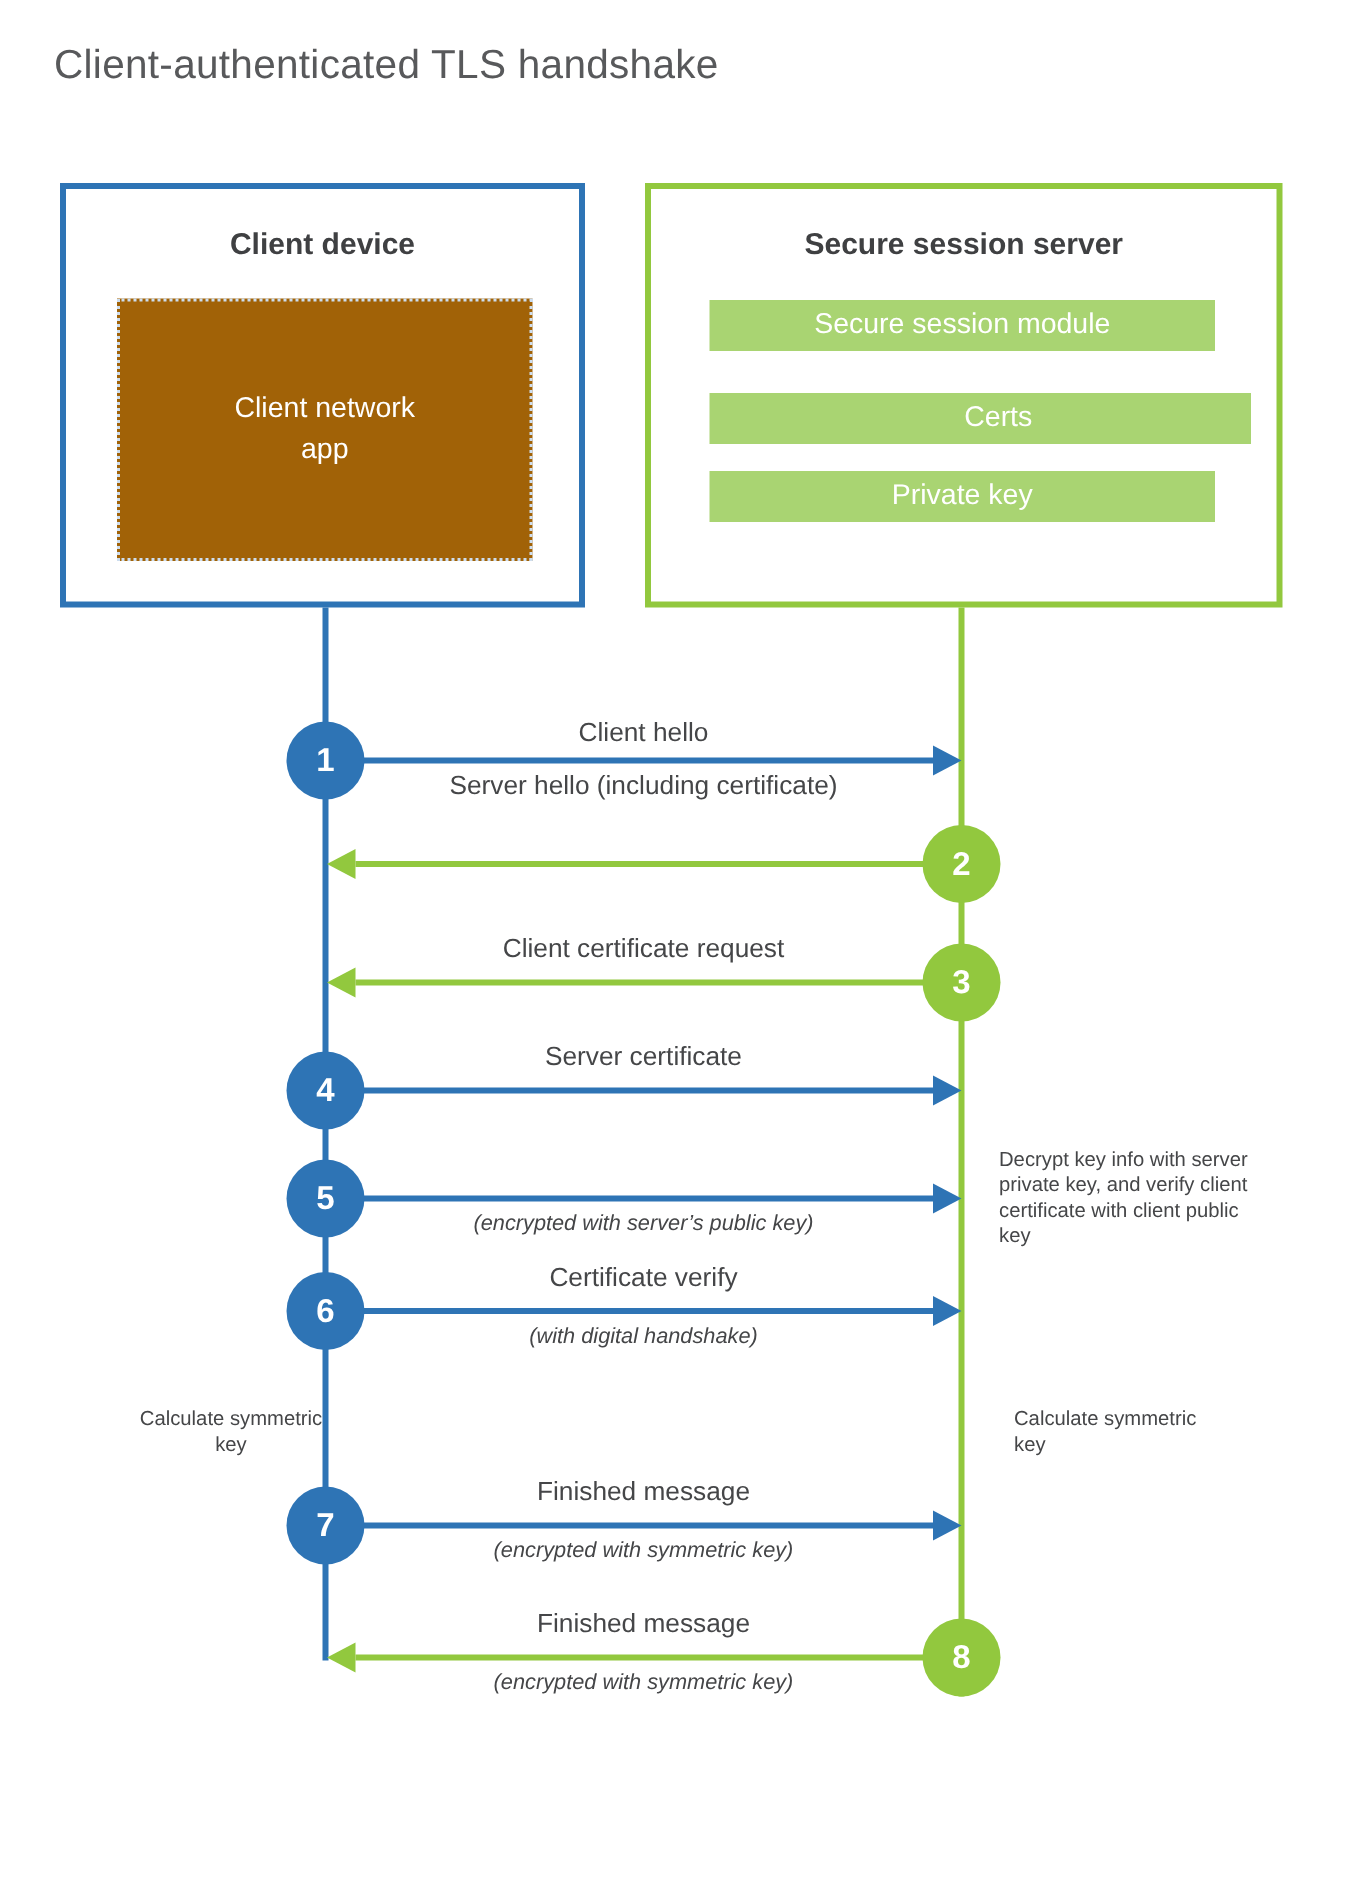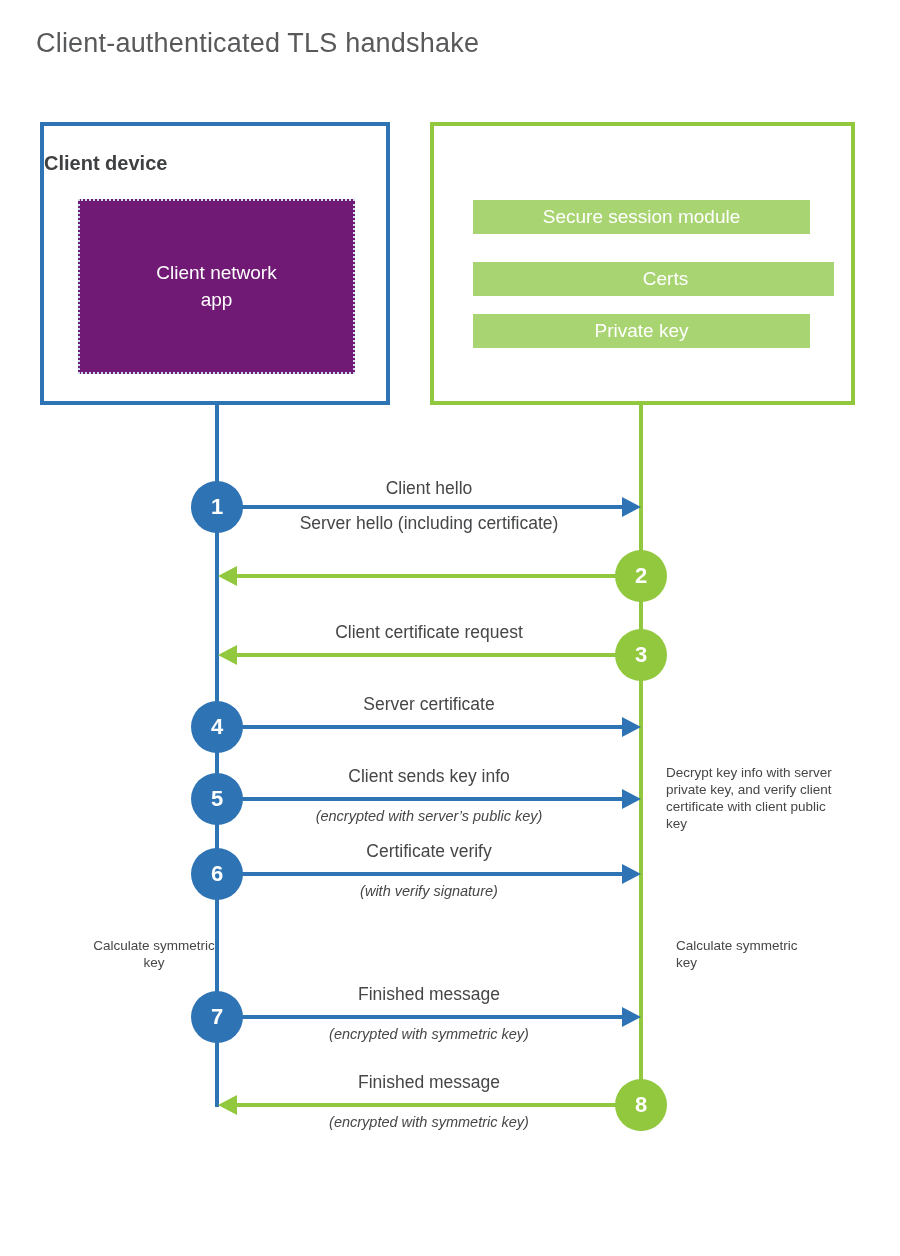--- a/index.html
+++ b/index.html
@@ -12,26 +12,26 @@
   #page-title {
     position:absolute; left:36px; top:28px;
     font-size:27px; font-weight:300; color:#58595b; letter-spacing:0.2px;
   }
 
   
   .actor-box { position:absolute; top:122px; height:283px; box-sizing:border-box; background:#fff; }
   #client-box { left:40px;  width:350px; border:4px solid #2e74b5; }
   #server-box { left:430px; width:425px; border:4px solid #92c83e; }
   .actor-title {
-    margin-top:26px; text-align:left;
+    margin-top:26px; text-align:center;
     font-size:20px; font-weight:bold; color:#3f4042;
   }
   #client-app {
     position:absolute; left:34px; top:73px; width:277px; height:175px;
-    background:#701a75; border:2px dotted #cdddee; box-sizing:border-box;
+    background:#a16207; border:2px dotted #cdddee; box-sizing:border-box;
     display:flex; align-items:center; justify-content:center;
     color:#ffffff; font-size:19px; text-align:center; white-space:pre-line; line-height:1.4;
   }
   .server-bar {
     position:absolute; left:39px; width:337px; height:34px;
     background:#a9d472; color:#ffffff; font-size:19px;
     display:flex; align-items:center; justify-content:center;
   }
   #server-bar-0 { top:74px; }
   #server-bar-1 { top:136px;padding-left:24px; }
@@ -92,20 +92,21 @@
 
   <div id="page-title">Client-authenticated TLS handshake</div>
 
   <div id="client-box" class="actor-box">
     <div class="actor-title">Client device</div>
     <div id="client-app">Client network
 app</div>
   </div>
 
   <div id="server-box" class="actor-box">
+    <div class="actor-title">Secure session server</div>
     <div id="server-bar-0" class="server-bar">Secure session module</div>
     <div id="server-bar-1" class="server-bar">Certs</div>
     <div id="server-bar-2" class="server-bar">Private key</div>
   </div>
 
   <div id="client-line" class="vline"></div>
   <div id="server-line" class="vline"></div>
 
   <div class="hline blue y1-line"></div>
   <div class="ahead right y1-head"></div>
@@ -122,28 +123,27 @@
   <div class="msg-label y3-lab">Client certificate request</div>
   <div class="step-circle green y3-circ">3</div>
 
   <div class="hline blue y4-line"></div>
   <div class="ahead right y4-head"></div>
   <div class="msg-label y4-lab">Server certificate</div>
   <div class="step-circle blue y4-circ">4</div>
 
   <div class="hline blue y5-line"></div>
   <div class="ahead right y5-head"></div>
-  <div class="msg-label y5-lab">Client sends key info</div>
   <div class="msg-sublabel y5-sub">(encrypted with server’s public key)</div>
   <div class="step-circle blue y5-circ">5</div>
 
   <div class="hline blue y6-line"></div>
   <div class="ahead right y6-head"></div>
   <div class="msg-label y6-lab">Certificate verify</div>
-  <div class="msg-sublabel y6-sub">(with verify signature)</div>
+  <div class="msg-sublabel y6-sub">(with digital handshake)</div>
   <div class="step-circle blue y6-circ">6</div>
 
   <div class="hline blue y7-line"></div>
   <div class="ahead right y7-head"></div>
   <div class="msg-label y7-lab">Finished message</div>
   <div class="msg-sublabel y7-sub">(encrypted with symmetric key)</div>
   <div class="step-circle blue y7-circ">7</div>
 
   <div class="hline green y8-line"></div>
   <div class="ahead left y8-head"></div>

